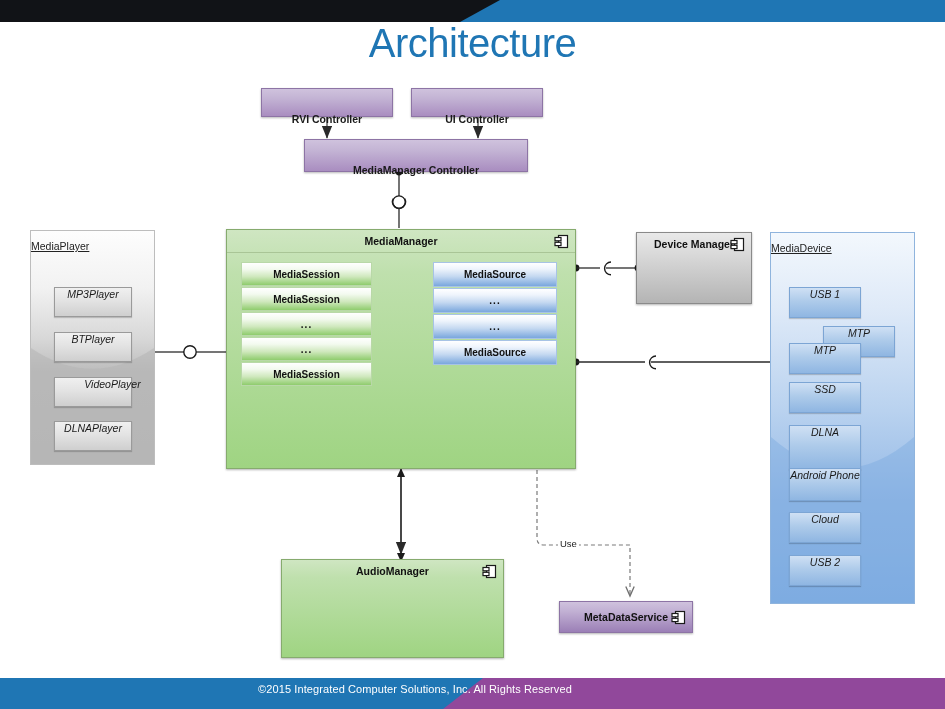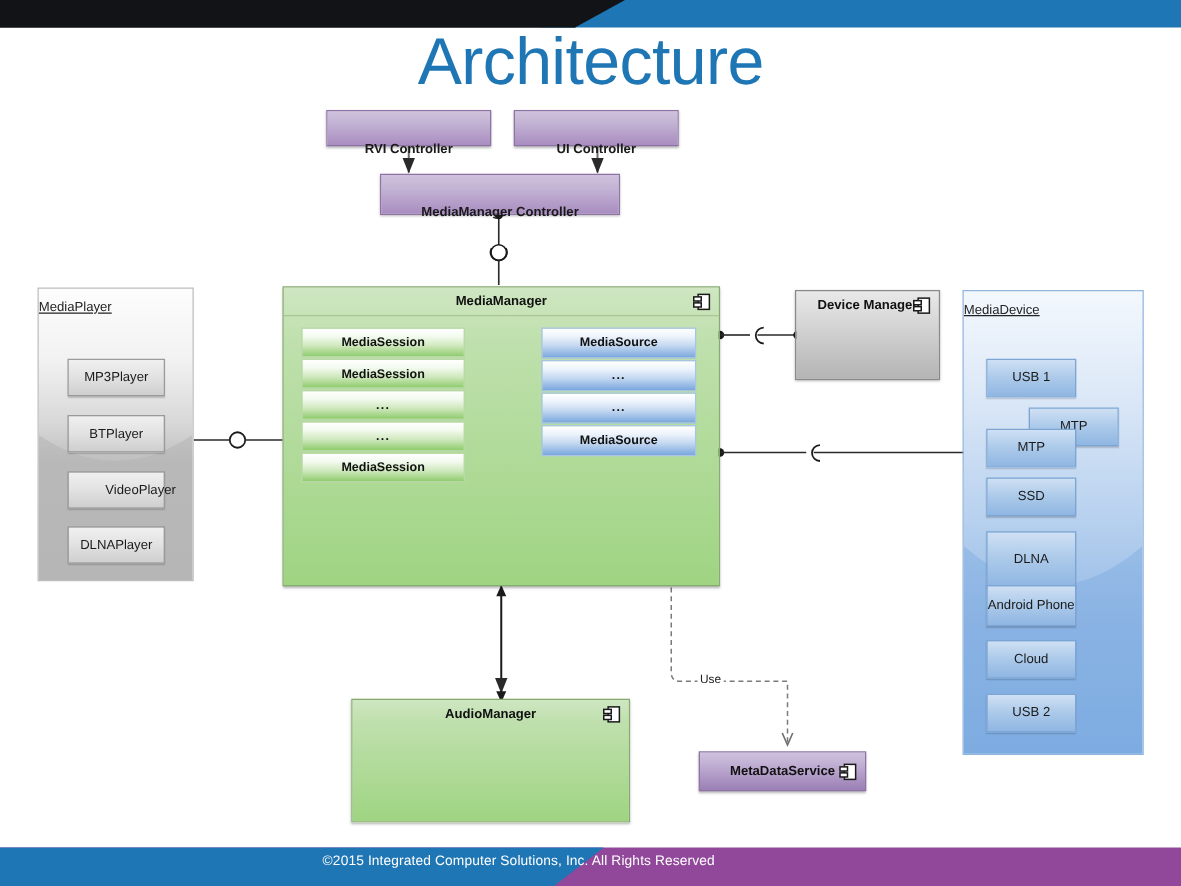--- a/index.html
+++ b/index.html
@@ -11,21 +11,21 @@
   }
   .slide{position:absolute;inset:0;width:945px;height:709px;overflow:hidden;}
 
   
   .topbar{position:absolute;top:0;left:0;width:945px;height:22px;}
   .topbar svg{display:block;}
 
   
   .title{
     position:absolute;top:23px;left:0;width:945px;
-    text-align:center;font-size:53px;line-height:1.0;
+    text-align:center;font-size:40px;line-height:1.0;
     color:#1f76b4;font-weight:400;letter-spacing:-0.5px;
   }
 
   
   .footer{position:absolute;left:0;top:670px;width:945px;height:39px;}
   .footer svg{display:block;}
   .footer-text{
     position:absolute;left:0;top:683px;width:830px;
     text-align:center;color:#ffffff;font-size:11px;letter-spacing:.1px;
     white-space:nowrap;
@@ -94,22 +94,23 @@
   }
   .blue-panel{
     background:linear-gradient(to bottom,#f3f8fd 0%,#dfeaf8 20%,#b9d2ef 48%,#94b9e6 72%,#7fade2 100%);
     border:1px solid #8fb4dd;
   }
 
   
   .chip{
     position:absolute;box-sizing:border-box;
     text-align:center;font-size:10.5px;color:#1a1a1a;
-    display:flex;align-items:center;justify-content:center;
+    display:flex;justify-content:center;
     line-height:1.15;
+    font-style:italic;
   }
   .chip-gray{
     background:linear-gradient(to bottom,#f0f0f0 0%,#e3e3e3 45%,#cfcfcf 100%);
     border:1px solid #9a9a9a;
     box-shadow:0 1px 1px rgba(0,0,0,.18);
   }
   .chip-blue{
     background:linear-gradient(to bottom,#cfe0f4 0%,#aecbea 45%,#8fb6e2 100%);
     border:1px solid #7ca5d4;
     box-shadow:0 1px 1px rgba(0,0,0,.18);
@@ -200,21 +201,21 @@
   </svg>
 
   <div class="node purple-box" style="left:261px;top:88px;width:132px;height:29px;">
     <span class="lbl">RVI Controller</span>
   </div>
 
   <div class="node purple-box" style="left:411px;top:88px;width:132px;height:29px;">
     <span class="lbl">UI Controller</span>
   </div>
 
-  <div class="node purple-box" style="left:304px;top:139px;width:192px;height:33px;">
+  <div class="node purple-box" style="left:304px;top:139px;width:224px;height:33px;">
     <span class="lbl">MediaManager Controller</span>
   </div>
 
   <div class="panel gray-panel" style="left:30px;top:230px;width:125px;height:235px;">
     <svg class="swoosh" viewBox="0 0 125 235" preserveAspectRatio="none">
       <path d="M0,118 Q62,160 125,118 L125,235 L0,235 z" fill="#b4b4b4" opacity="0.55"></path>
     </svg>
     <div class="panel-title">MediaPlayer</div>
     <div class="items">
       <div class="chip chip-gray" style="left:23px;top:35px;width:78px;height:30px;">

